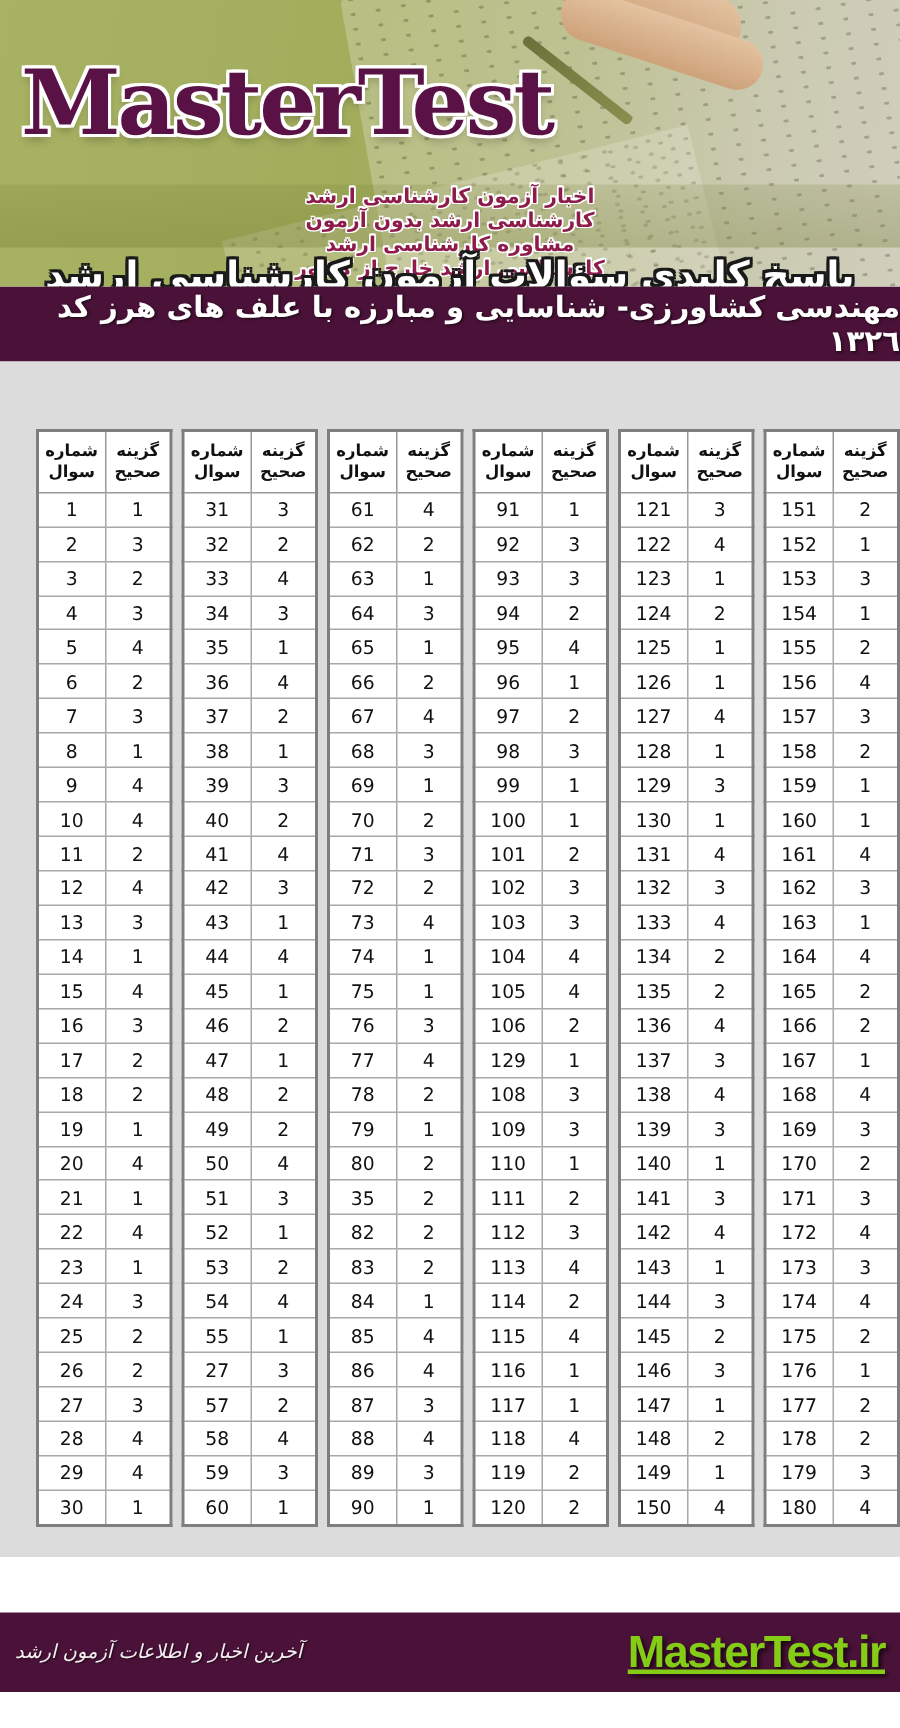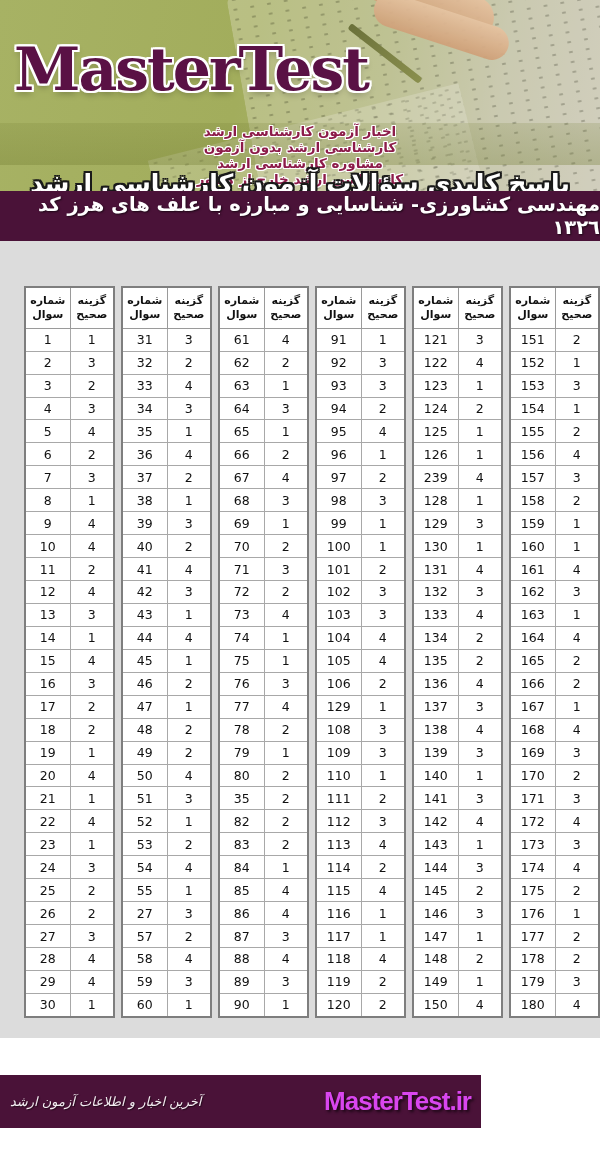--- a/index.html
+++ b/index.html
@@ -54,27 +54,27 @@
     box-sizing:border-box;padding-top:45px;display:flex;justify-content:center;gap:6px;overflow:hidden;}
   table.ans{border-collapse:collapse;background:#fff;border:2px solid #7e7e7e;height:732px;}
   table.ans th{width:44px;font-size:11px;font-weight:bold;color:#111;
     border:1px solid #9a9a9a;height:38px;line-height:1.3;padding:0 1px;background:#fff;}
   table.ans td{width:44px;text-align:center;font-size:12.5px;color:#111;
     border:1px solid #a8a8a8;height:21px;padding:0;background:#fff;}
 
   .white-gap{width:600px;height:37px;background:#fff;}
 
   
-  .footer{width:481px;height:53px;background:var(--brand,#4a1238);
+  .footer{width:600px;height:53px;background:var(--brand,#4a1238);
     display:flex;align-items:center;justify-content:space-between;
     padding:0 10px;box-sizing:border-box;}
   .footer .fa-txt{color:#f3eef1;font-size:13px;font-style:italic;white-space:nowrap;
     text-shadow:1px 1px 1px rgba(0,0,0,.5);}
-  .footer .site-url{font-family:"Liberation Sans",sans-serif;font-weight:bold;font-size:26px;
-    color:#d946ef;letter-spacing:-1px;text-shadow:2px 2px 3px rgba(0,0,0,.65);white-space:nowrap;}
+  .footer .site-url{font-family:"Liberation Sans",sans-serif;font-weight:bold;font-size:30px;
+    color:#84cc16;letter-spacing:-1px;text-shadow:2px 2px 3px rgba(0,0,0,.65);white-space:nowrap;text-decoration:underline;}
 </style>
 </head>
 <body>
 
 <div class="page">
 
   <header class="hero">
     <div class="sheet"></div>
     <div class="sheet2"></div>
     <div class="hand">
@@ -636,21 +636,21 @@
             </tr>
             <tr>
               <td>125</td>
               <td>1</td>
             </tr>
             <tr>
               <td>126</td>
               <td>1</td>
             </tr>
             <tr>
-              <td>239</td>
+              <td>127</td>
               <td>4</td>
             </tr>
             <tr>
               <td>128</td>
               <td>1</td>
             </tr>
             <tr>
               <td>129</td>
               <td>3</td>
             </tr>

